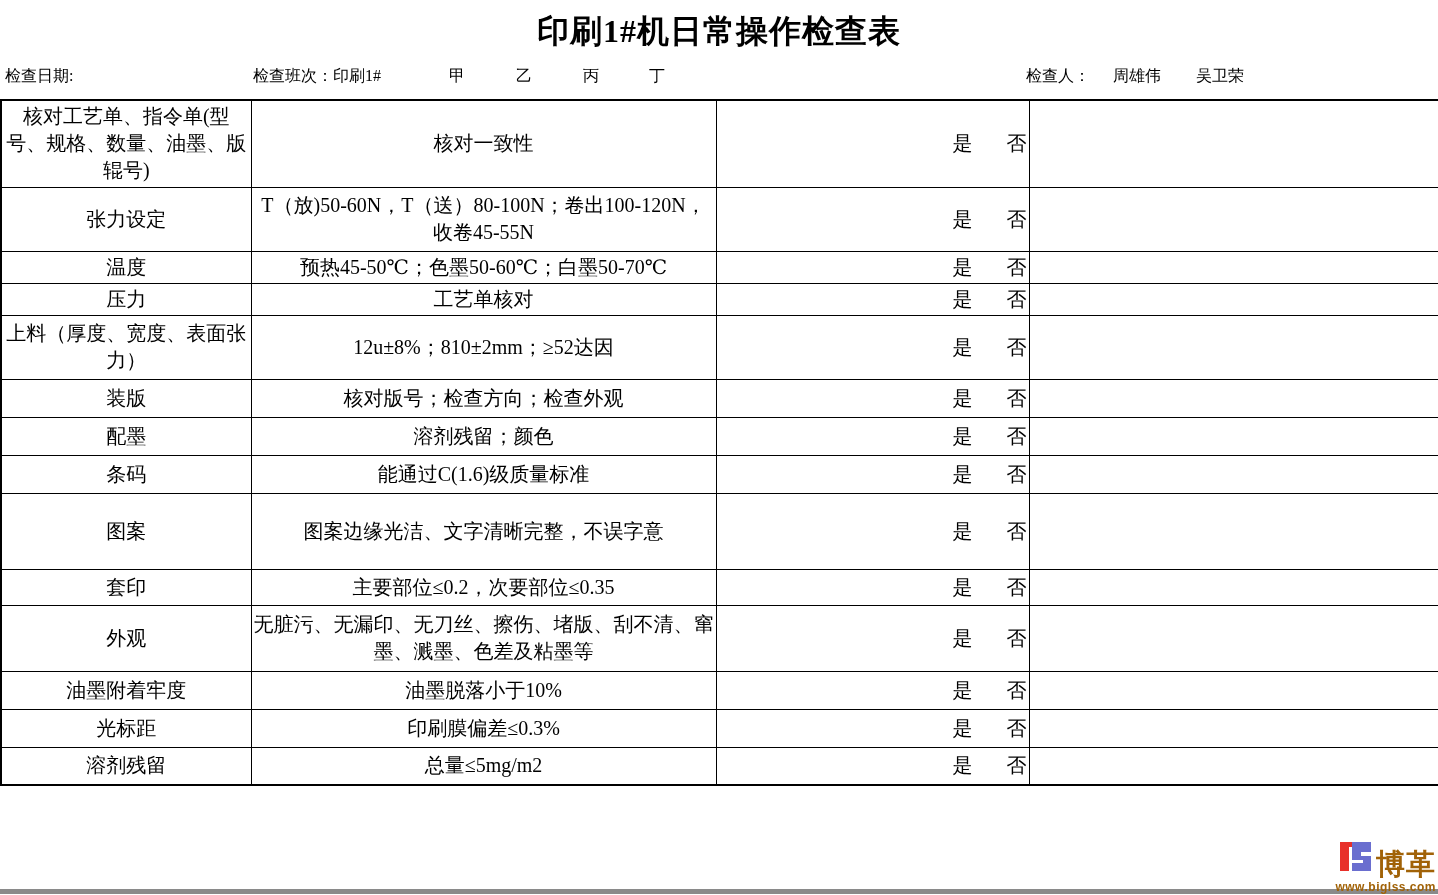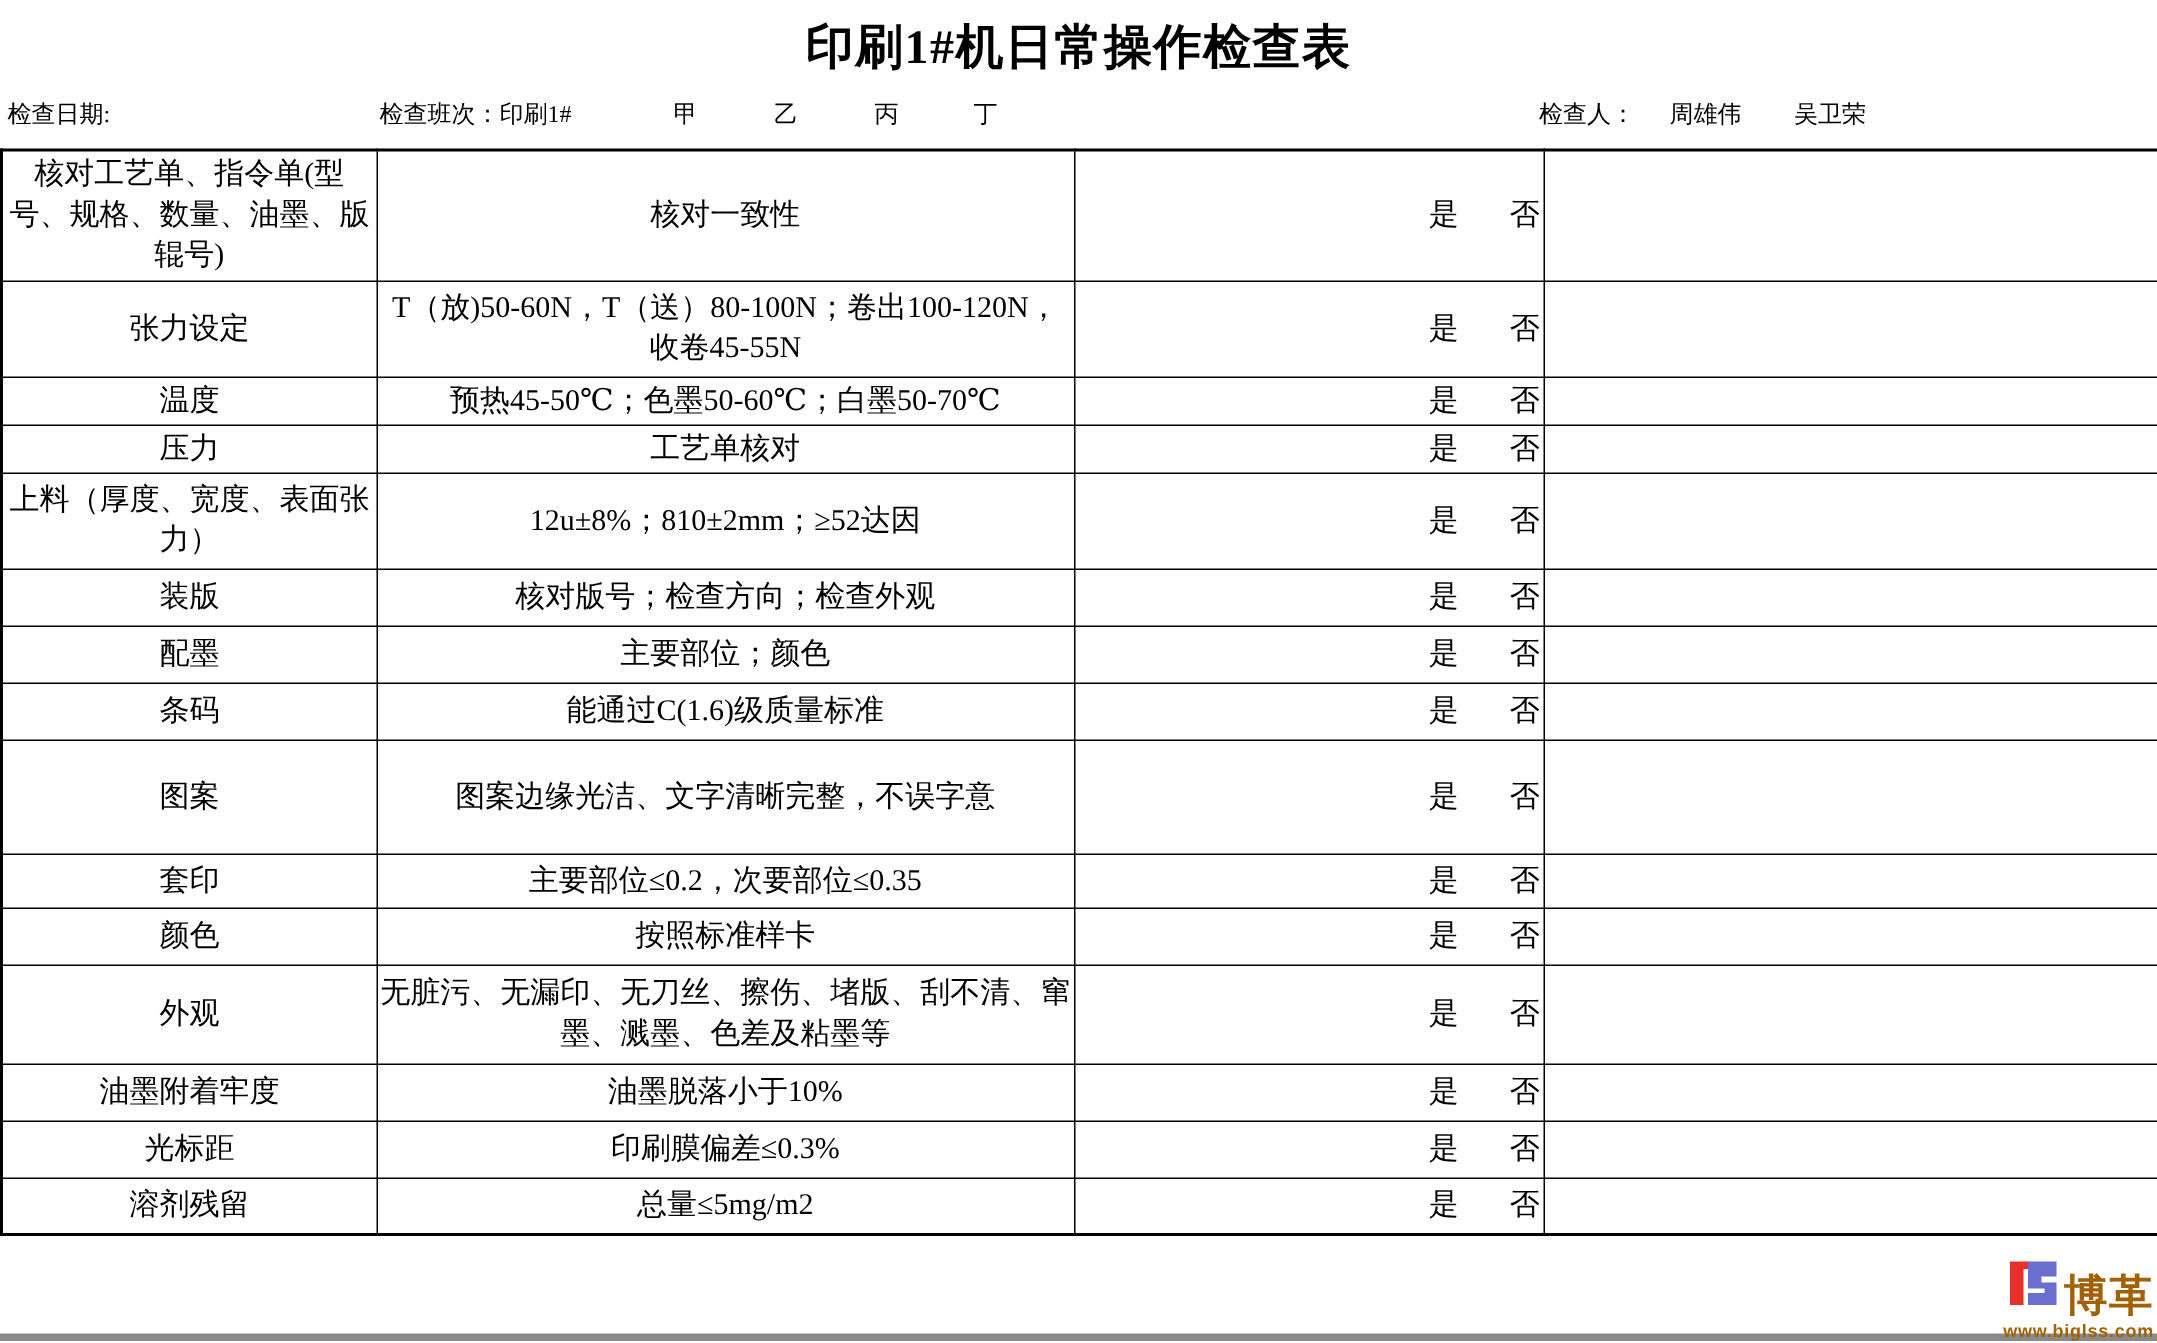--- a/index.html
+++ b/index.html
@@ -104,45 +104,39 @@
     <td class="c-nc"></td>
   </tr>
   <tr style="height:38px">
     <td class="c-item">装版</td>
     <td class="c-req">核对版号；检查方向；检查外观</td>
     <td class="c-yn"><span class="yes">是</span><span class="no">否</span></td>
     <td class="c-nc"></td>
   </tr>
   <tr style="height:38px">
     <td class="c-item">配墨</td>
-    <td class="c-req">主要部位；颜色</td>
+    <td class="c-req">溶剂残留；颜色</td>
     <td class="c-yn"><span class="yes">是</span><span class="no">否</span></td>
     <td class="c-nc"></td>
   </tr>
   <tr style="height:38px">
     <td class="c-item">条码</td>
     <td class="c-req">能通过C(1.6)级质量标准</td>
     <td class="c-yn"><span class="yes">是</span><span class="no">否</span></td>
     <td class="c-nc"></td>
   </tr>
   <tr style="height:76px">
     <td class="c-item">图案</td>
     <td class="c-req">图案边缘光洁、文字清晰完整，不误字意</td>
     <td class="c-yn"><span class="yes">是</span><span class="no">否</span></td>
     <td class="c-nc"></td>
   </tr>
   <tr style="height:36px">
     <td class="c-item">套印</td>
     <td class="c-req">主要部位≤0.2，次要部位≤0.35</td>
-    <td class="c-yn"><span class="yes">是</span><span class="no">否</span></td>
-    <td class="c-nc"></td>
-  </tr>
-  <tr style="height:38px">
-    <td class="c-item">颜色</td>
-    <td class="c-req">按照标准样卡</td>
     <td class="c-yn"><span class="yes">是</span><span class="no">否</span></td>
     <td class="c-nc"></td>
   </tr>
   <tr style="height:66px">
     <td class="c-item">外观</td>
     <td class="c-req">无脏污、无漏印、无刀丝、擦伤、堵版、刮不清、窜墨、溅墨、色差及粘墨等</td>
     <td class="c-yn"><span class="yes">是</span><span class="no">否</span></td>
     <td class="c-nc"></td>
   </tr>
   <tr style="height:38px">

